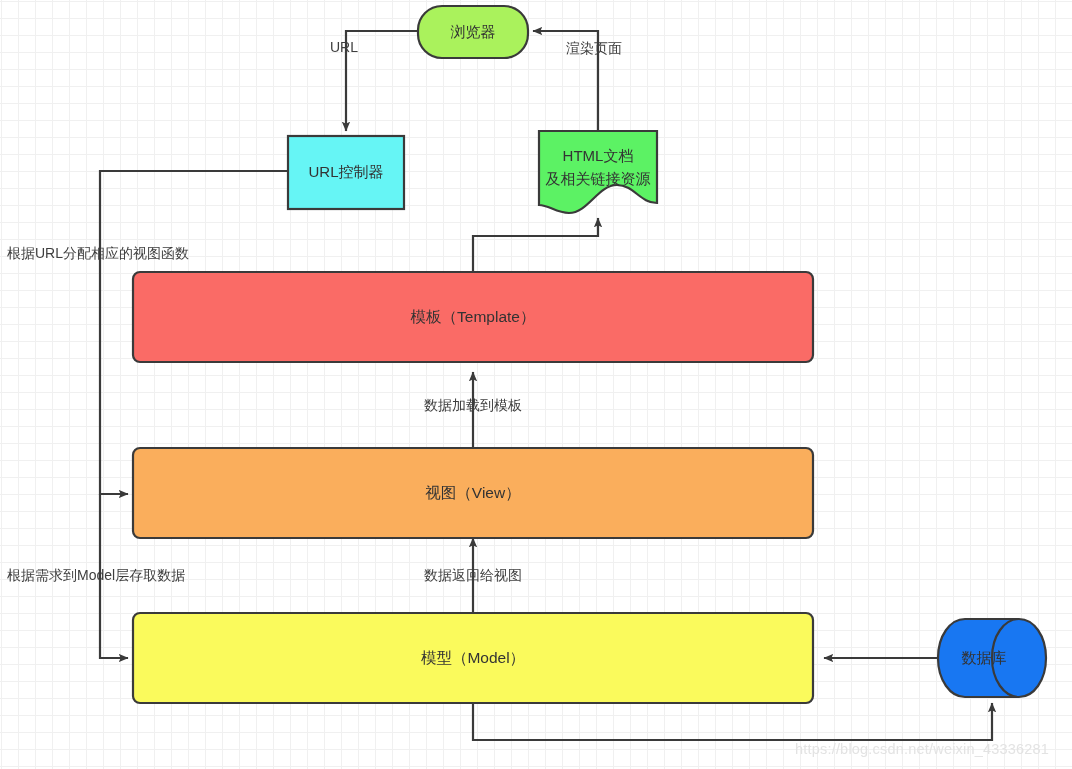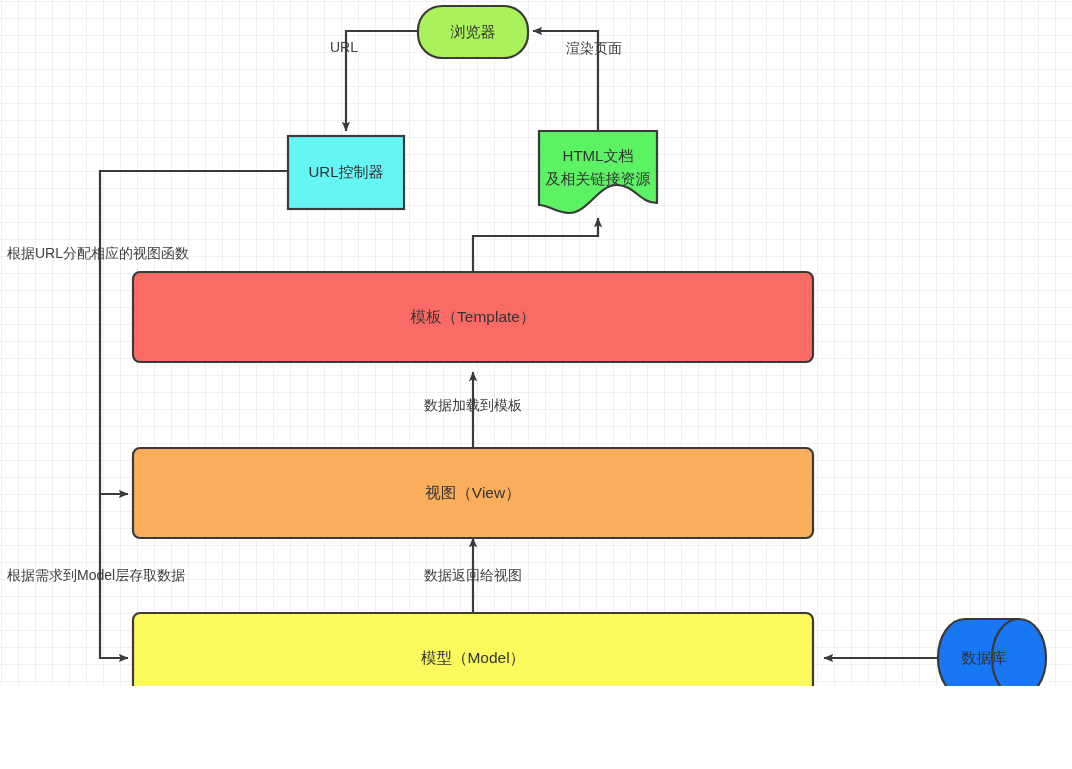--- a/index.html
+++ b/index.html
@@ -7,21 +7,21 @@
     margin: 0;
     padding: 0;
     background: #ffffff;
   }
   body {
     font-family: "Liberation Sans", "DejaVu Sans", sans-serif;
   }
   #canvas {
     position: relative;
     width: 1072px;
-    height: 686px;
+    height: 769px;
     overflow: hidden;
     background-color: #ffffff;
     background-image:
       linear-gradient(to right, #f0f0f0 1px, transparent 1px),
       linear-gradient(to bottom, #f0f0f0 1px, transparent 1px),
       linear-gradient(to right, #e6e6e6 1px, transparent 1px),
       linear-gradient(to bottom, #e6e6e6 1px, transparent 1px);
     background-size:
       17px 17px,
       17px 17px,
@@ -161,14 +161,15 @@
     <text class="edge-label edge-label-anchor-start" x="7" y="254">根据URL分配相应的视图函数</text>
 
     <text class="edge-label edge-label-anchor-start" x="7" y="576">根据需求到Model层存取数据</text>
 
     <text class="edge-label edge-label-anchor-mid" x="473" y="406">数据加载到模板</text>
 
     <text class="edge-label edge-label-anchor-mid" x="473" y="576">数据返回给视图</text>
 
   </svg>
 
+  <div class="watermark">https://blog.csdn.net/weixin_43336281</div>
 
 </div>
 
 </body></html>

